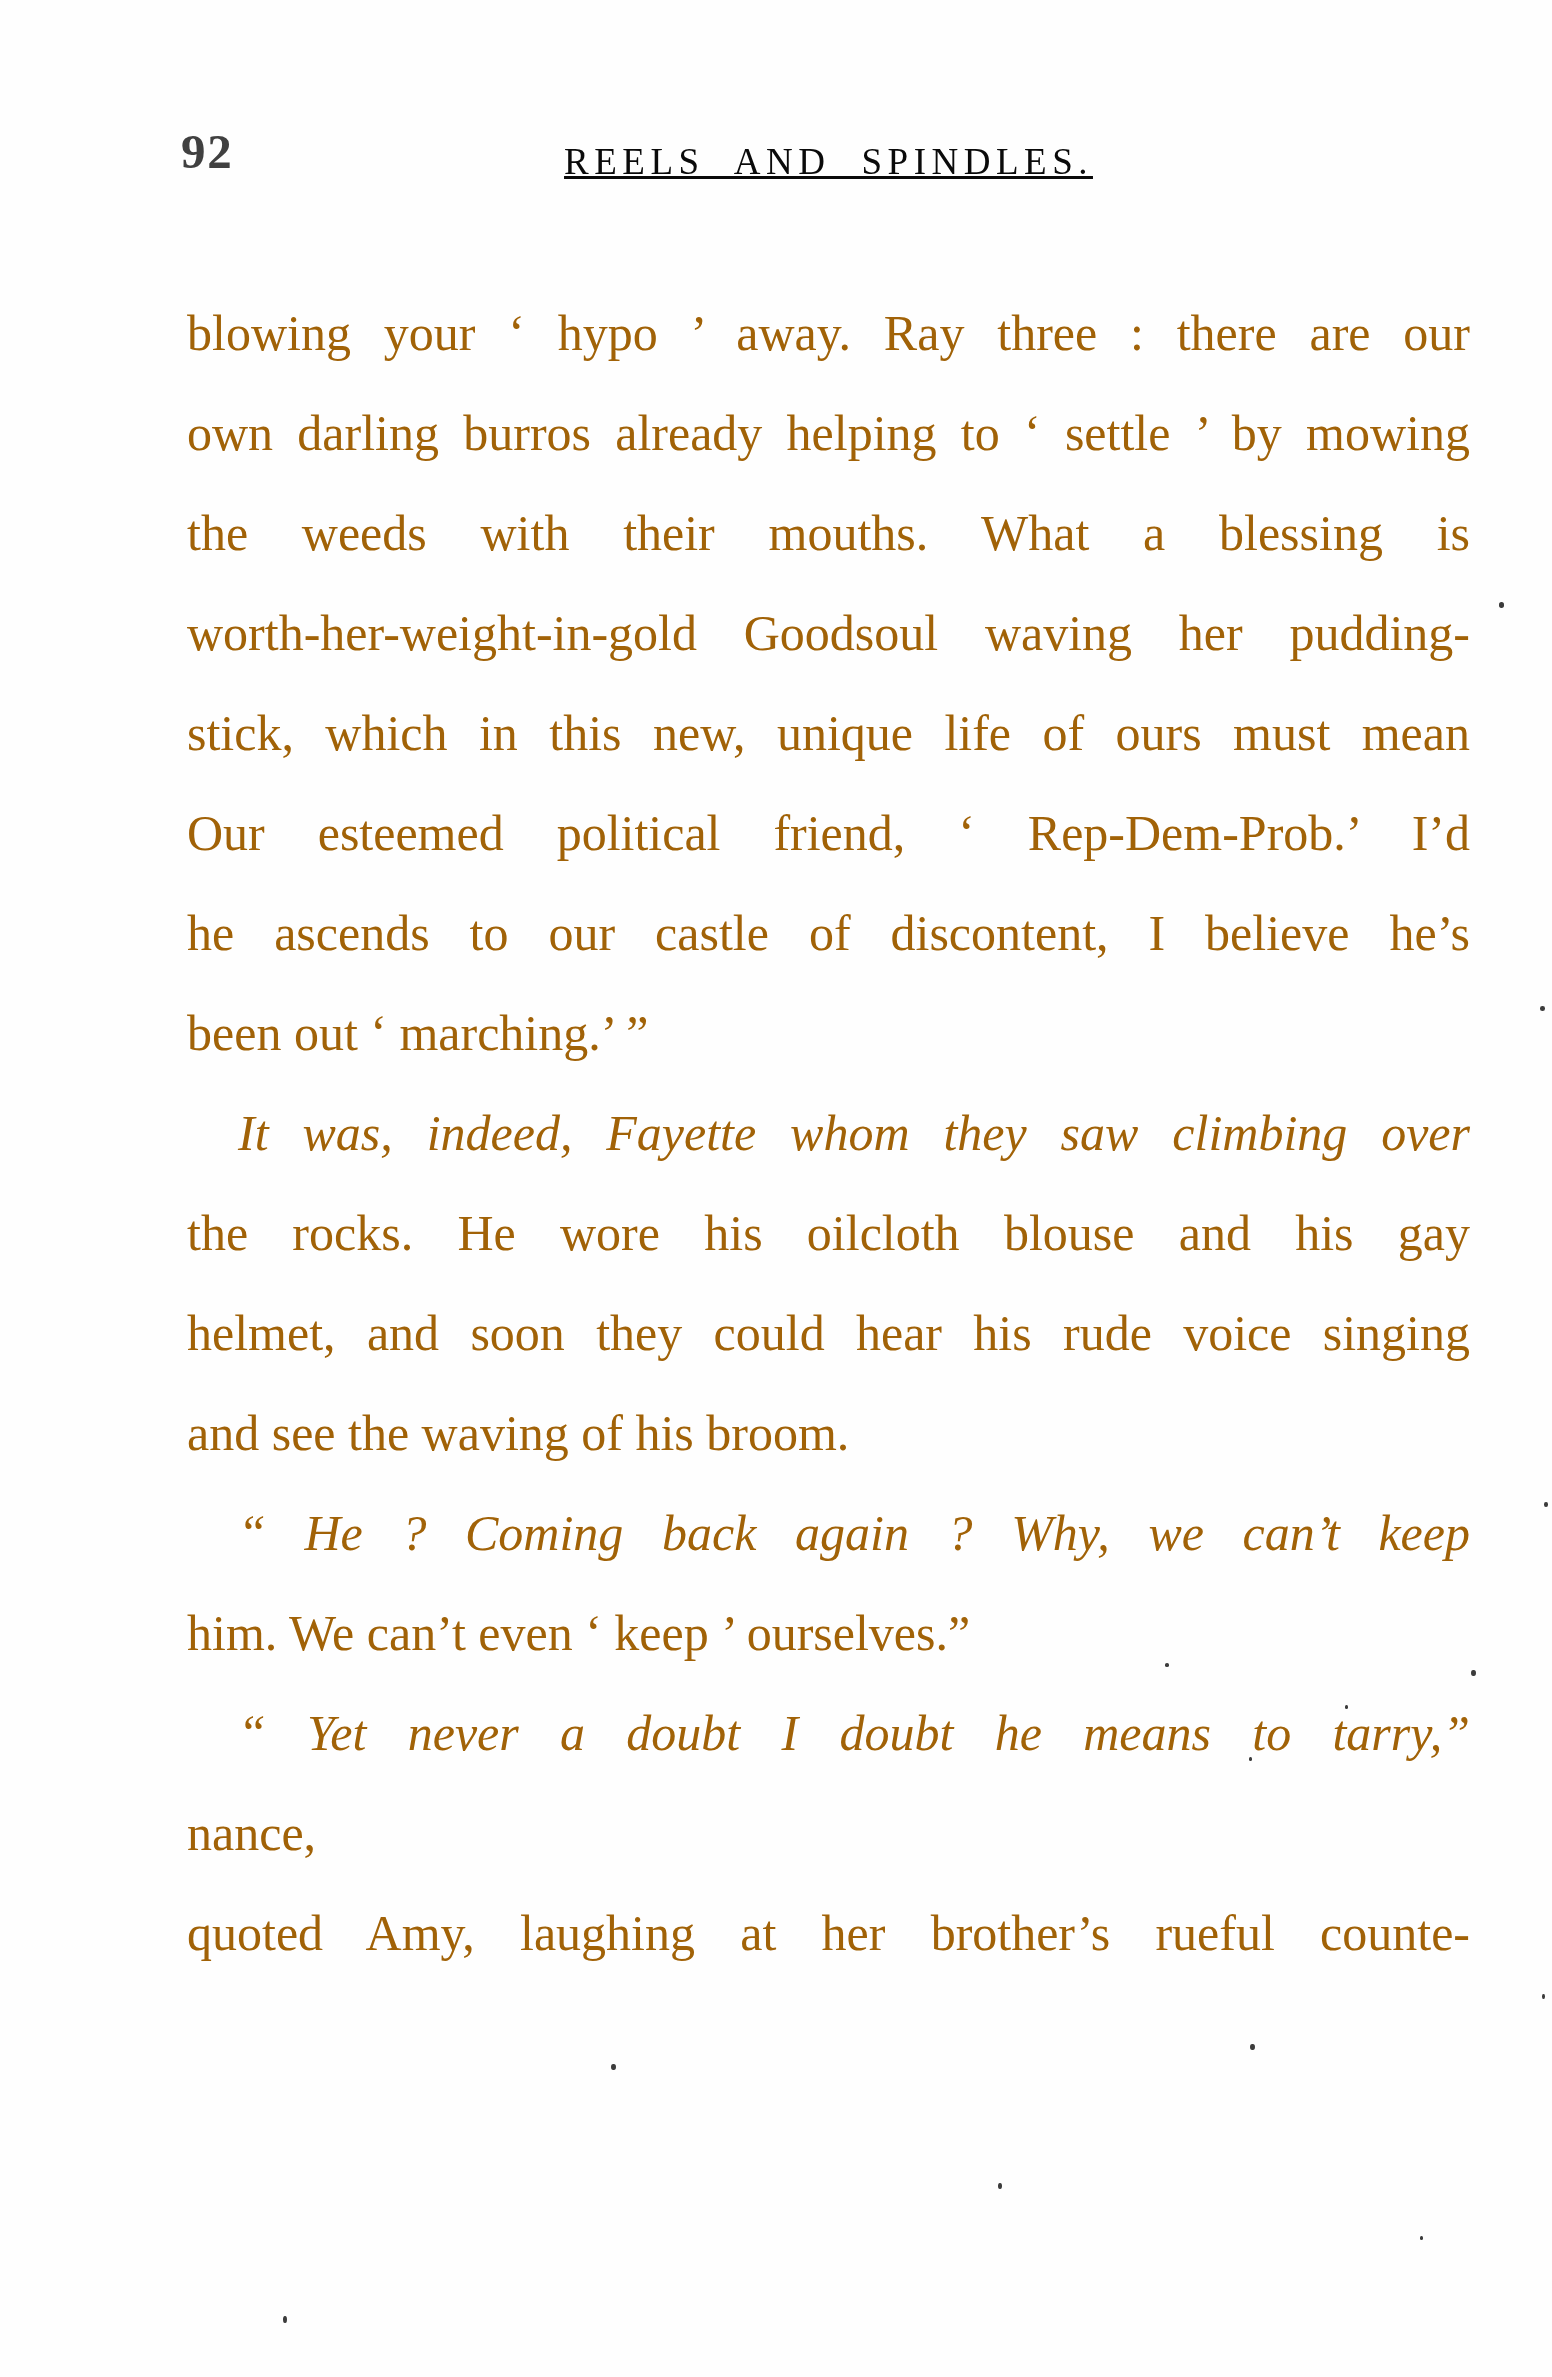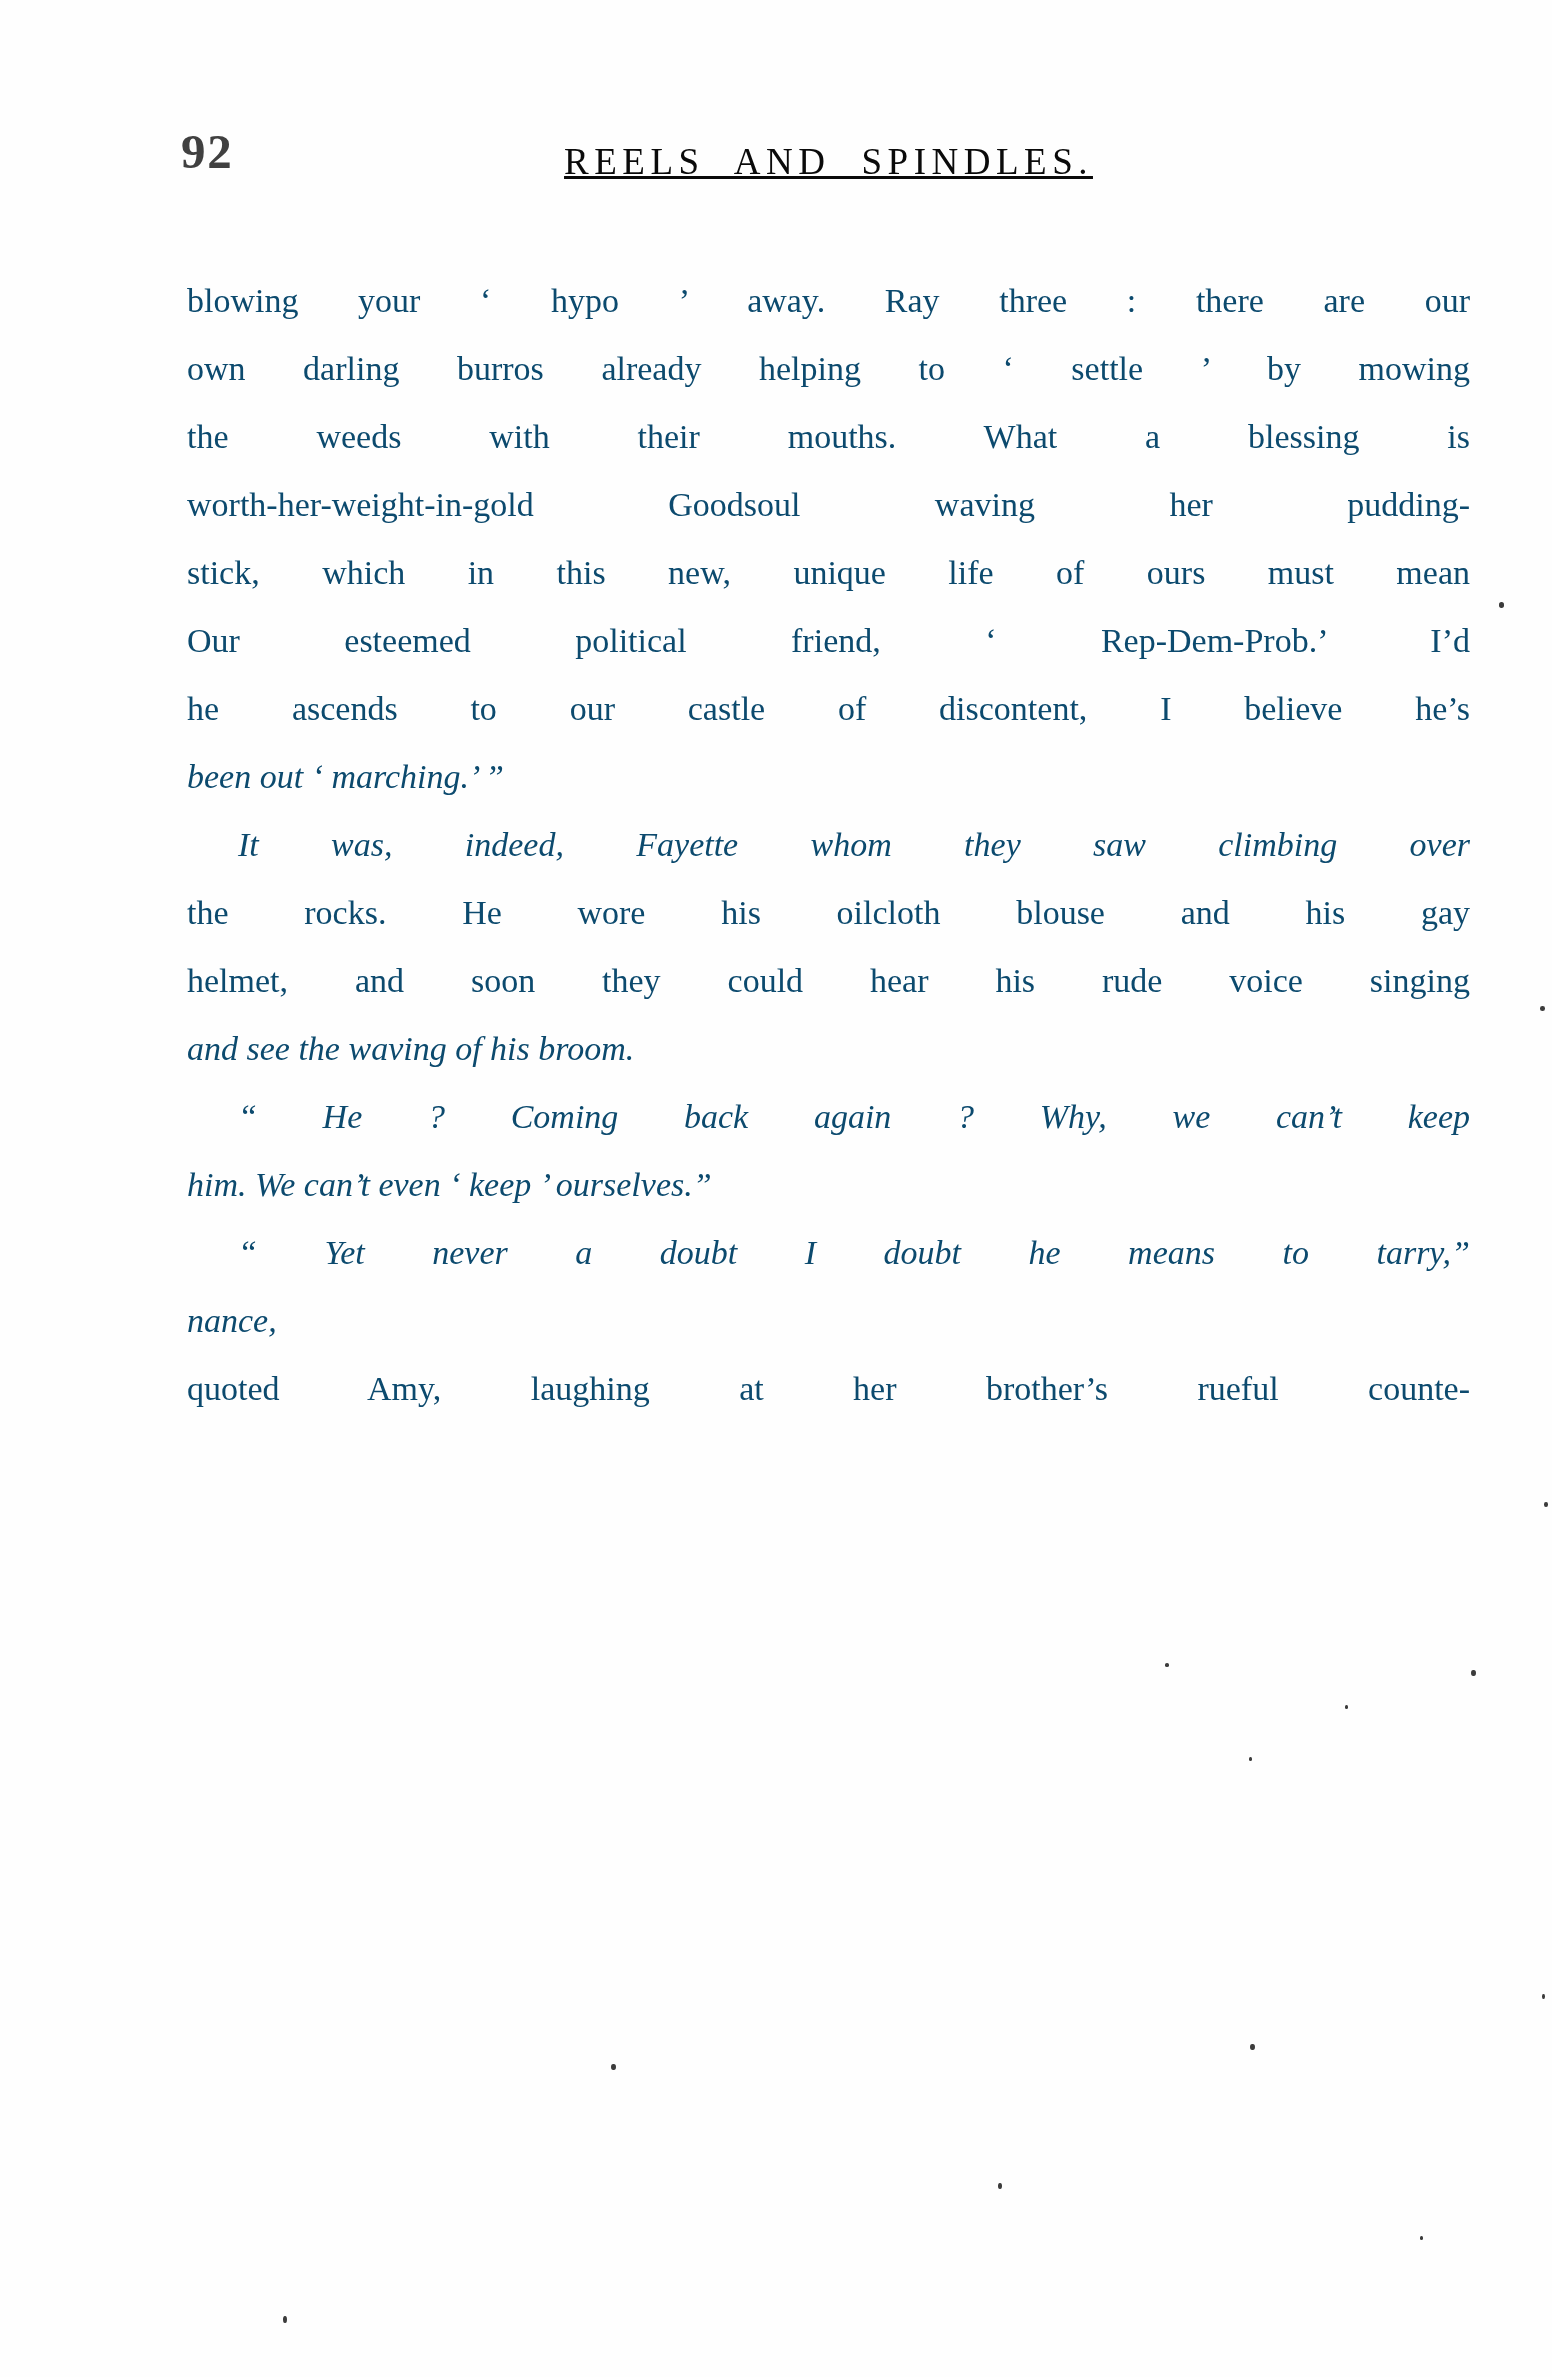--- a/index.html
+++ b/index.html
@@ -30,28 +30,29 @@
     letter-spacing: 5.5px;
     word-spacing: 16.4px;
     color: #0a0a0a;
     text-decoration: underline;
   }
   
   .textblock {
     position: absolute; left: 187px; top: 267px; width: 1283px;
   }
   .line {
-    font-size: 34px;
+    font-size: 50px;
     line-height: 68px;
     text-align: justify;
     text-align-last: justify;
     white-space: normal;
-    color: #0c4a6e;
+    color: #a16207;
+    margin-top: 32px;
   }
-  .line.last { text-align-last: left; font-style: italic; }
+  .line.last { text-align-last: left; }
   .line.indent { text-indent: 51px; font-style: italic; }
   
   .speck {
     position: absolute;
     background: #1a1a1a;
     border-radius: 50%;
     opacity: .85;
   }
 </style>
 </head>

